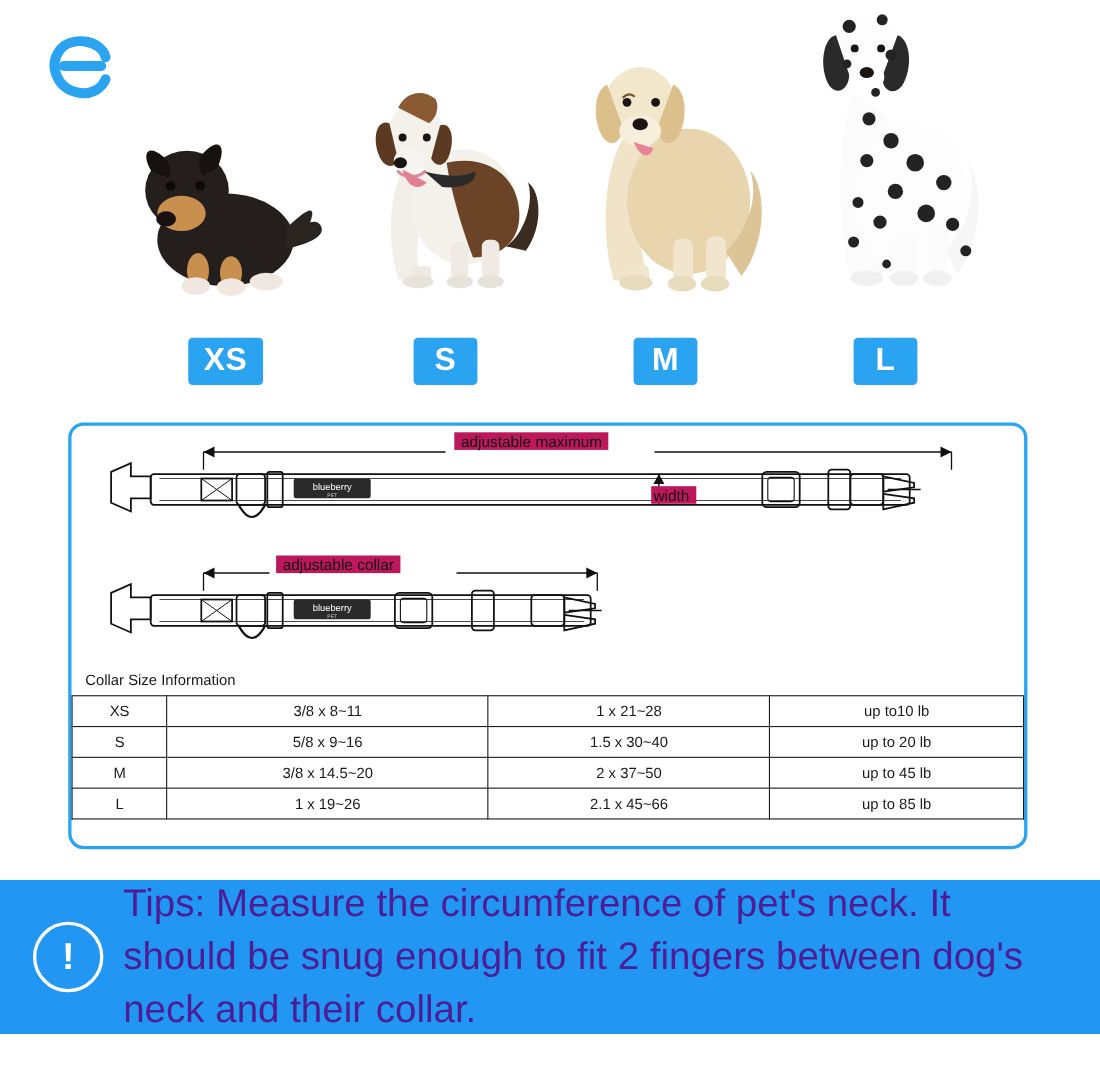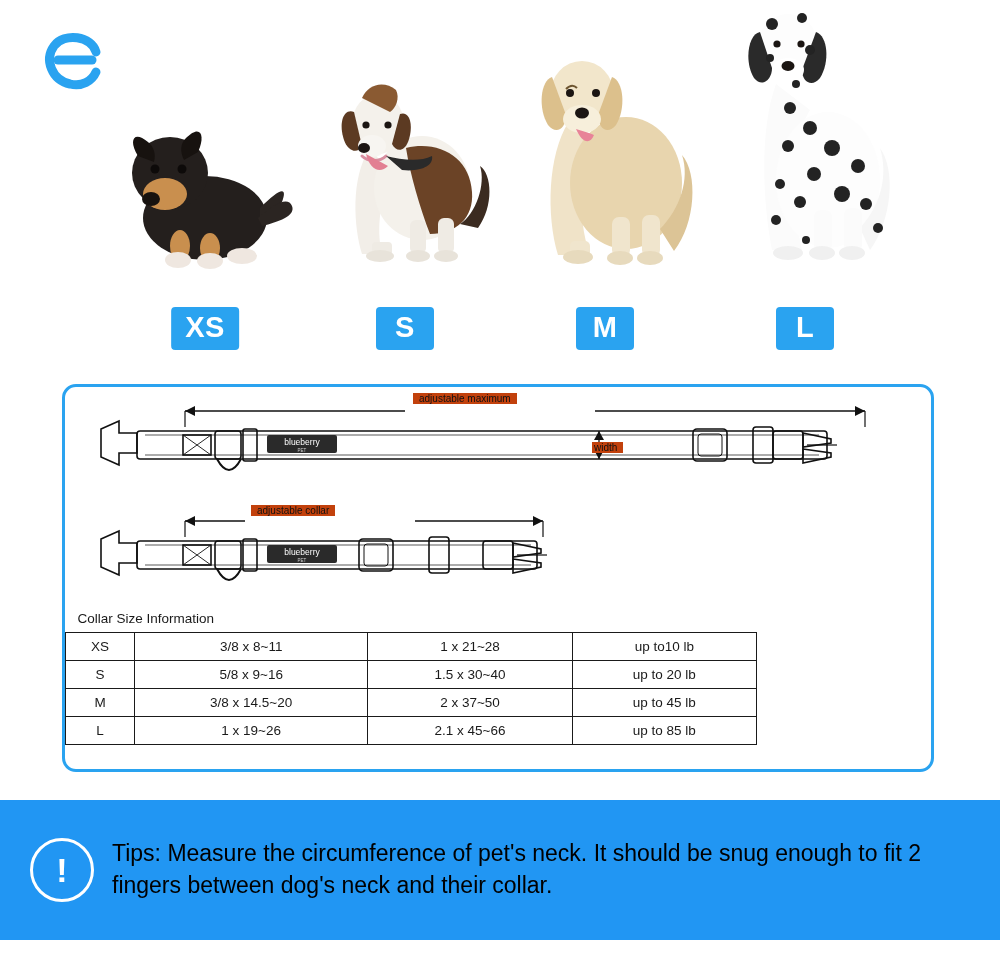--- a/index.html
+++ b/index.html
@@ -75,40 +75,40 @@
   }
   .diagram {
     position: absolute;
     left: 0;
     top: 0;
     width: 866px;
     height: 212px;
   }
   .dim-label {
     position: absolute;
-    font-size: 10px;
+    font-size: 14px;
     color: #111;
-    background: #c2410c;
+    background: #be185d;
     padding: 0 6px;
     white-space: nowrap;
   }
   .lbl-max { left: 348px; top: 6px; }
   .lbl-min { left: 186px; top: 118px; }
   .lbl-width { left: 527px; top: 55px; padding-left: 2px;}
 
   
   .table-wrap {
     position: absolute;
     left: 0px;
     top: 218px;
     width: 866px;
   }
   table.size-table {
     border-collapse: collapse;
-    width: 692px;
+    width: 866px;
     font-size: 13.5px;
   }
   table.size-table td, table.size-table th {
     border: 1px solid #1a1a1a;
     padding: 5px 4px;
     text-align: center;
     font-weight: normal;
     height: 17px;
   }
   table.size-table tr.caption-row td {
@@ -145,22 +145,22 @@
     border-radius: 50%;
     color: #ffffff;
     display: flex;
     align-items: center;
     justify-content: center;
     font-size: 34px;
     font-weight: bold;
     line-height: 1;
   }
   .tips-text {
-    color: #000000;
-    font-size: 23px;
+    color: #4c1d95;
+    font-size: 35px;
     line-height: 1.38;
     padding-right: 24px;
   }
 </style>
 </head>
 <body>
 
 <div class="logo">
   <svg width="72" height="72" viewBox="0 0 72 72">
     <path d="M58 26 C54 10, 26 6, 16 20 C6 34, 14 54, 32 58 C44 61, 54 55, 58 46" fill="none" stroke="#2aa3f0" stroke-width="9" stroke-linecap="round"></path>

